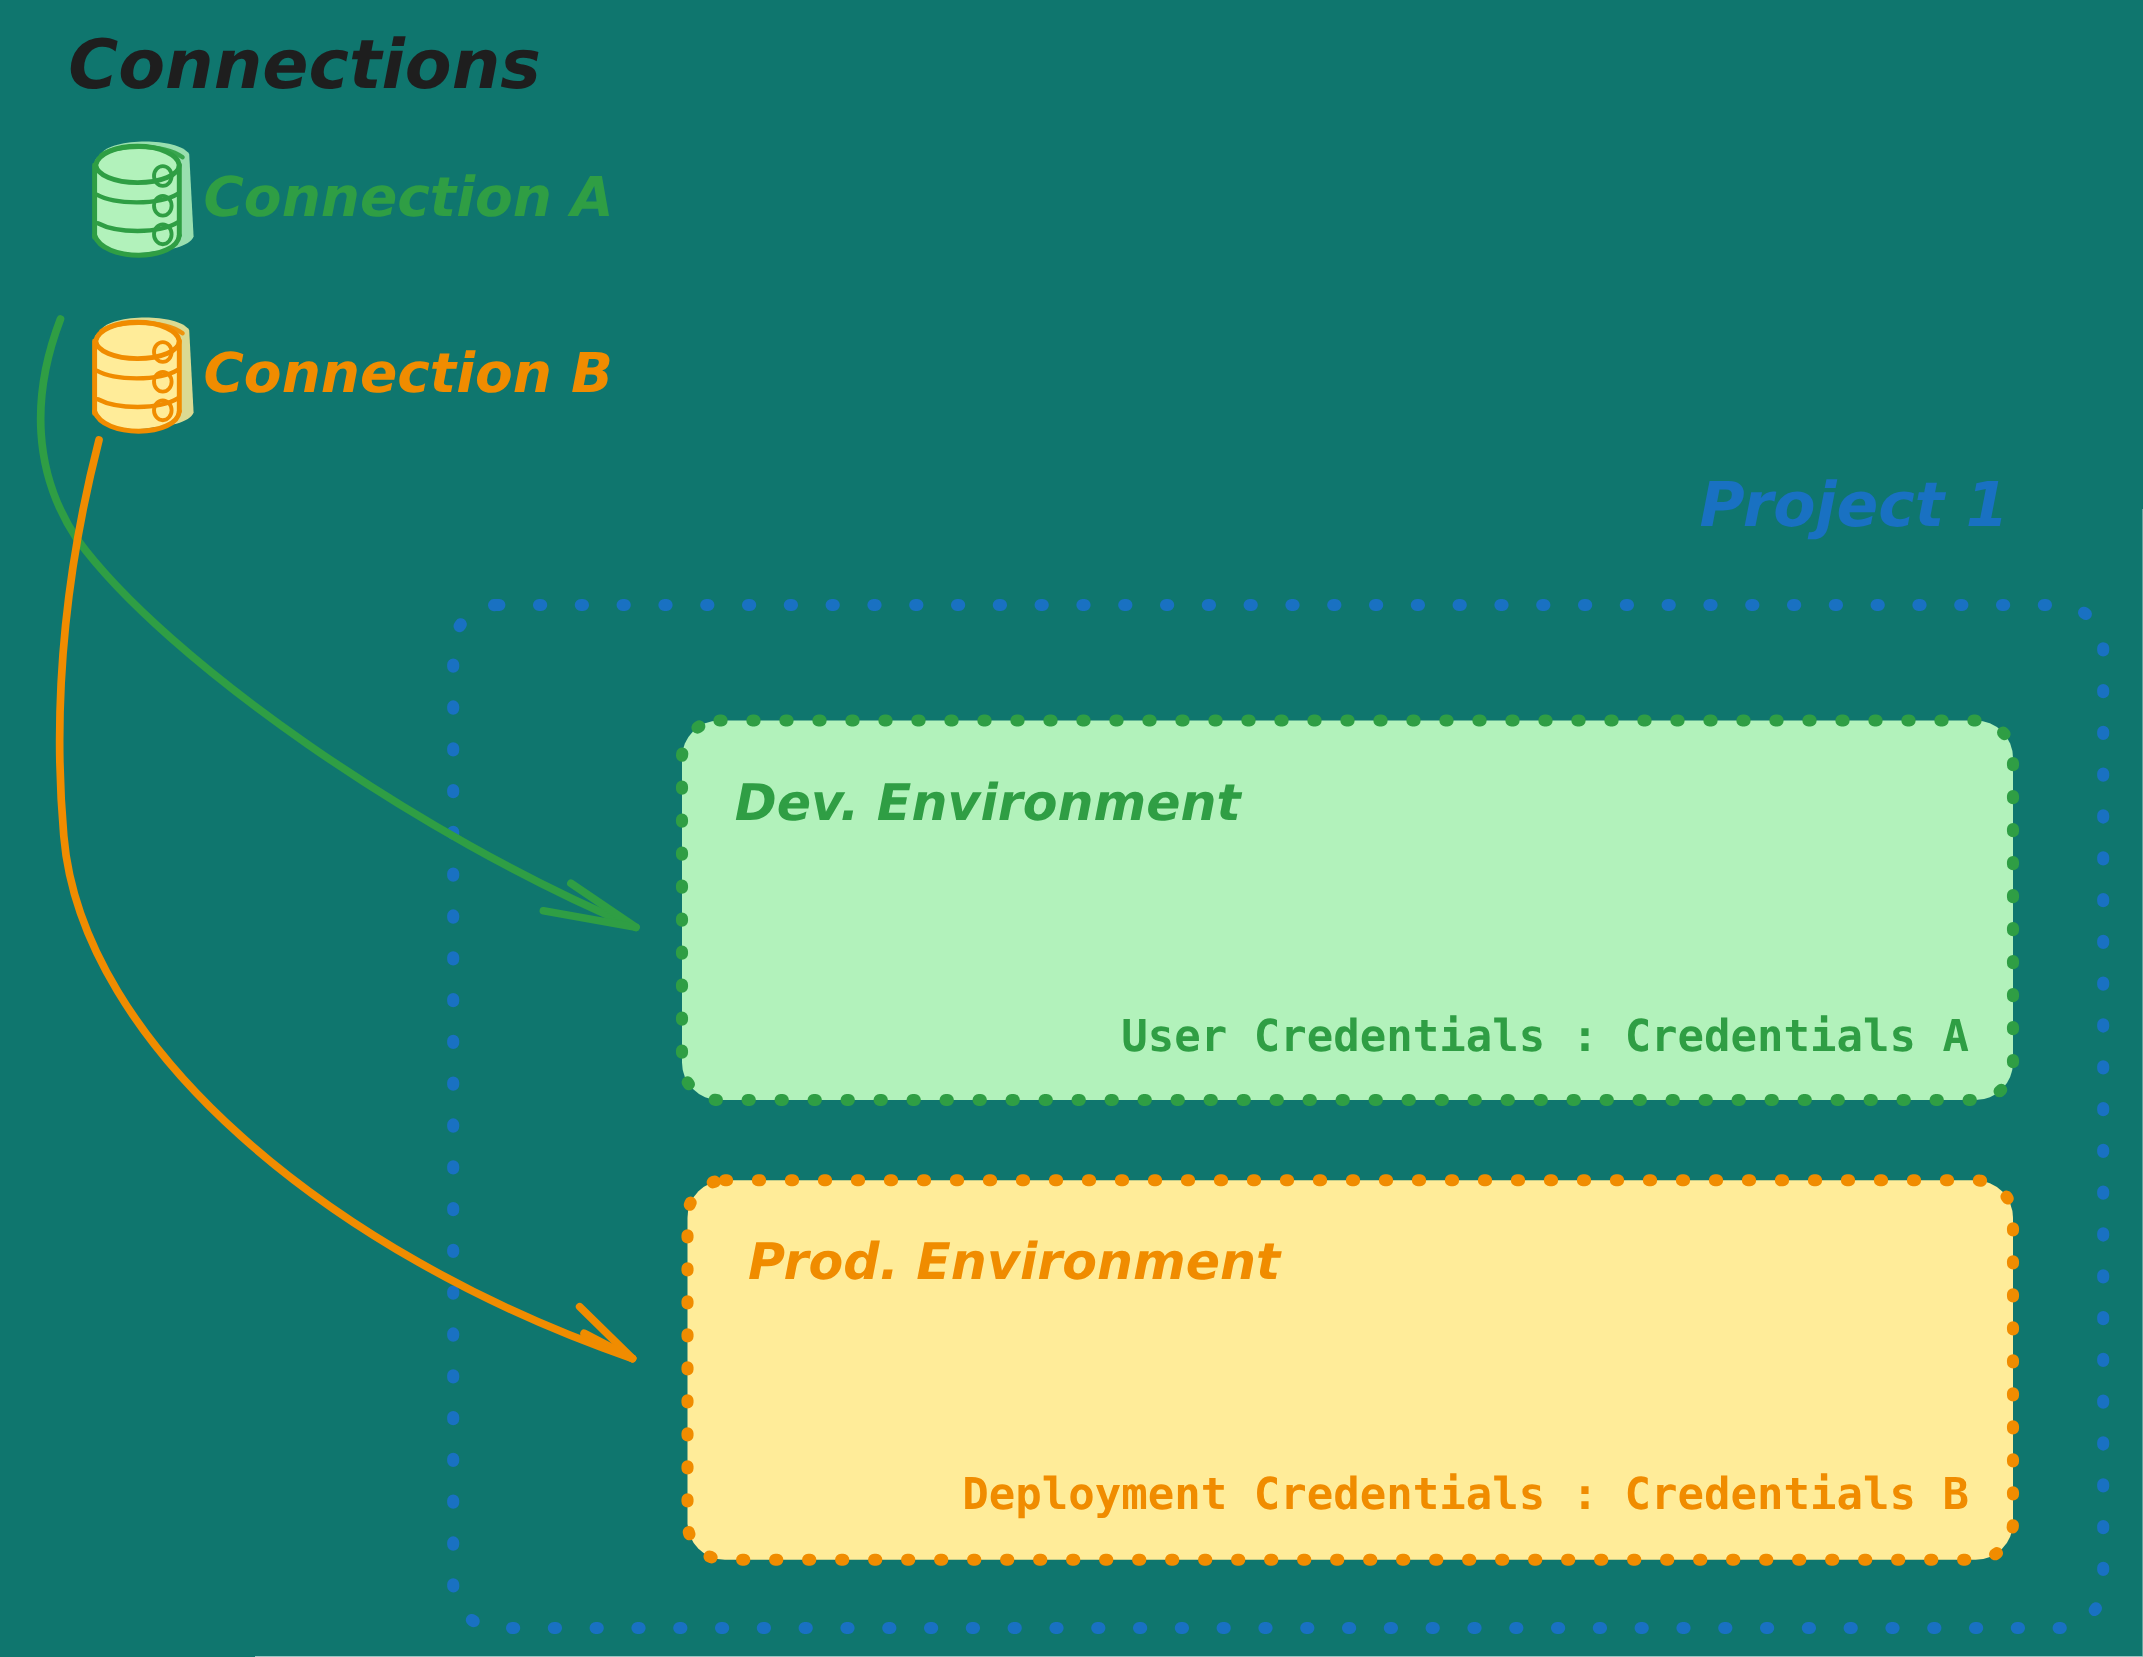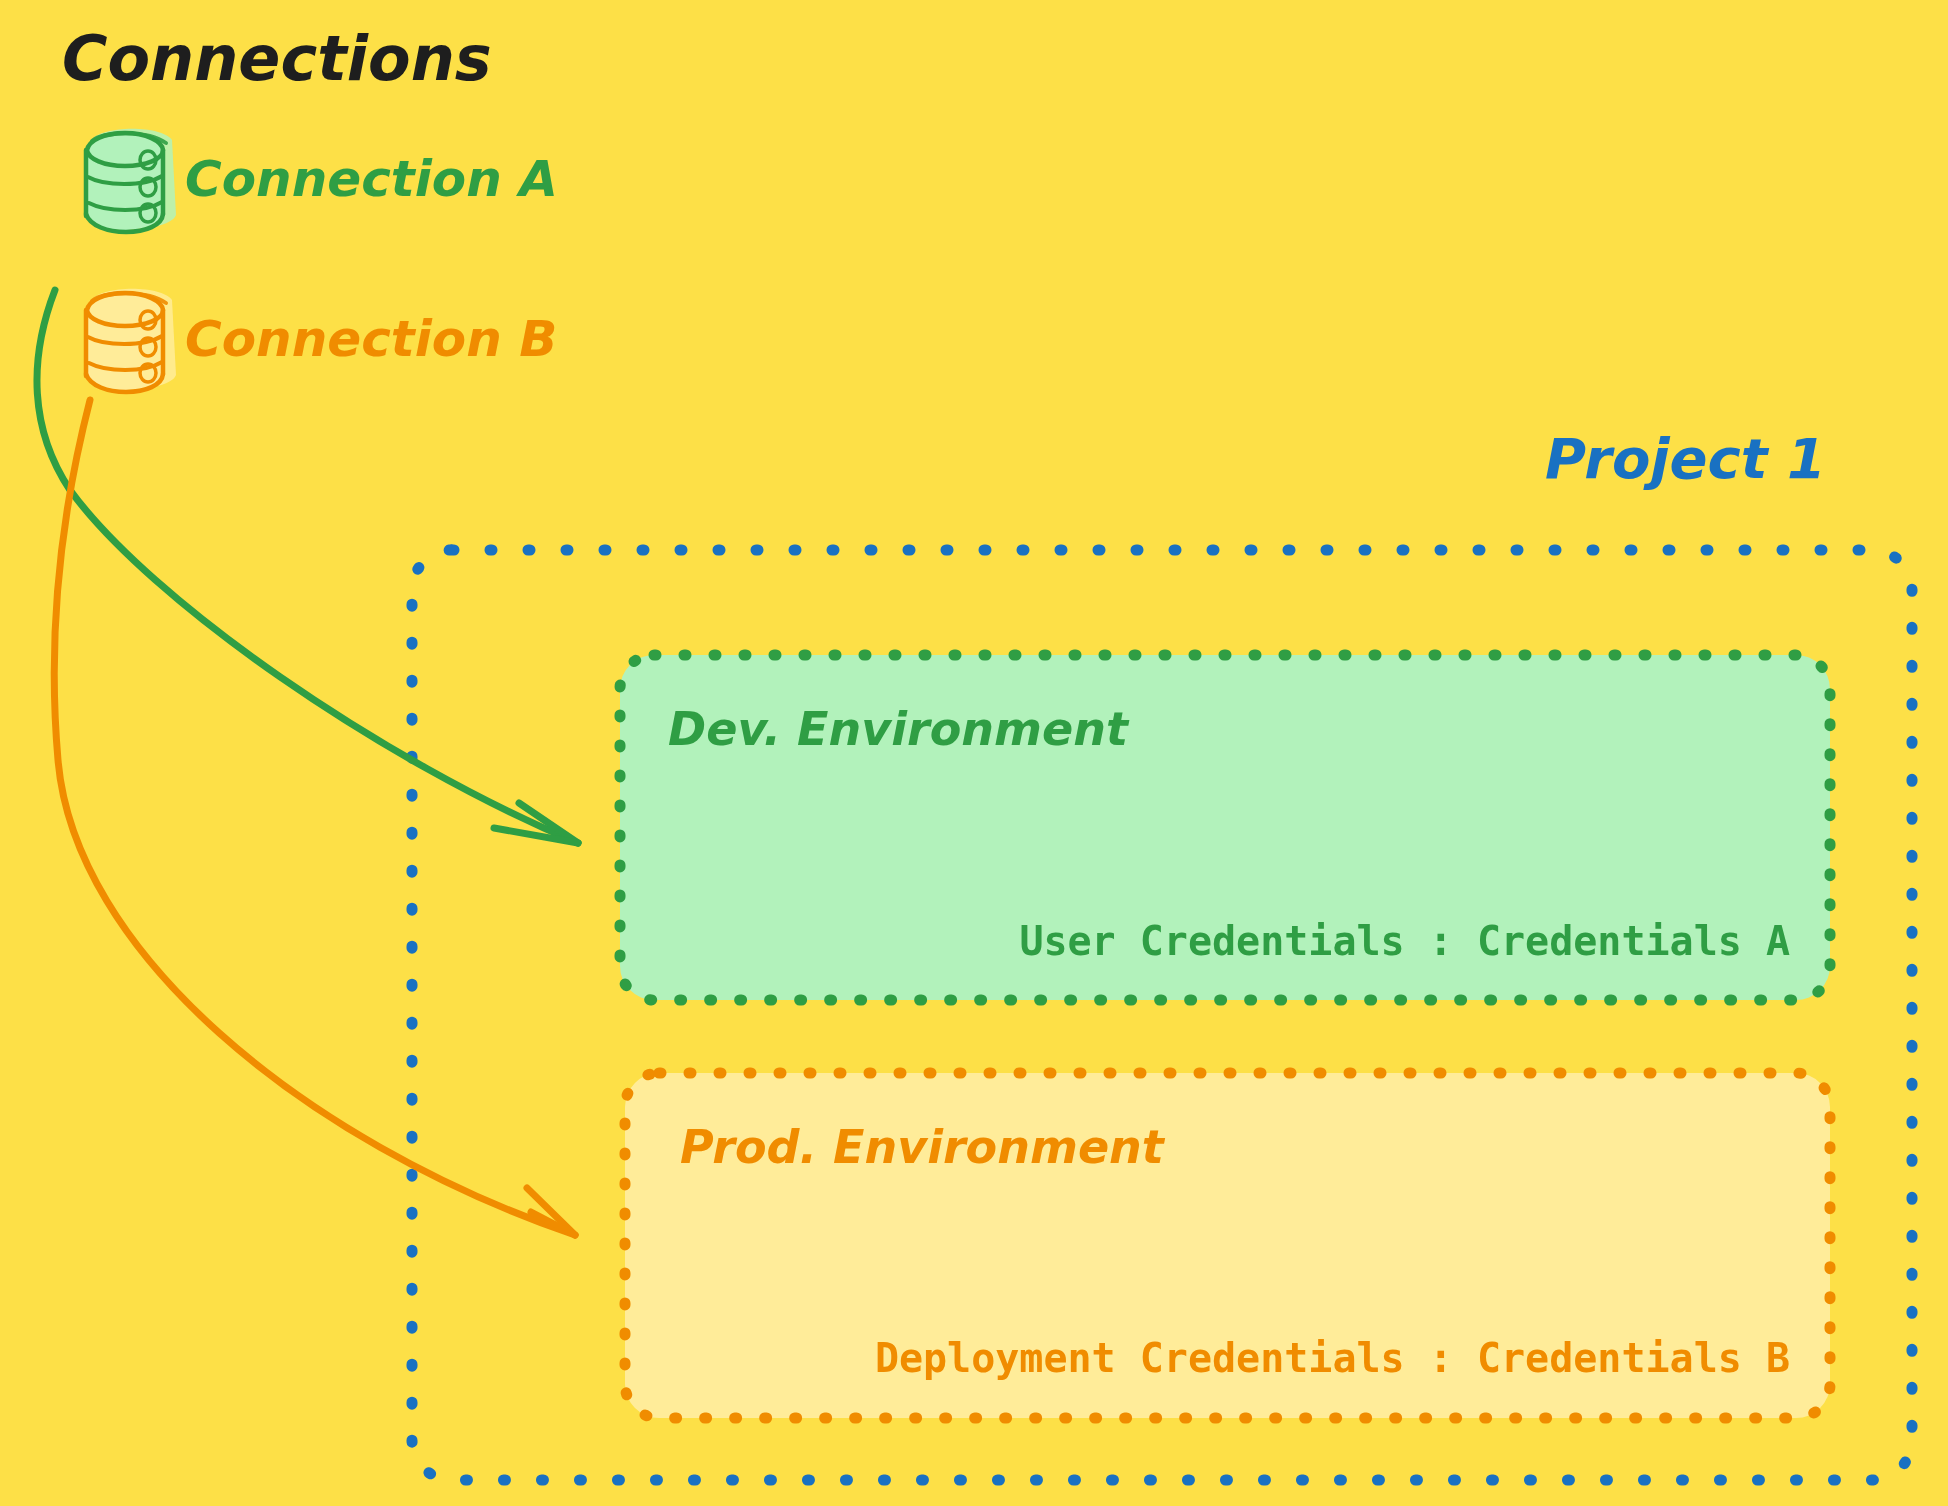--- a/index.html
+++ b/index.html
@@ -7,21 +7,21 @@
     padding: 0;
     background: #ffffff;
   }
   body {
     font-family: "Liberation Sans", sans-serif;
   }
   #canvas {
     position: relative;
     width: 1948px;
     height: 1506px;
-    background: #fde047;
+    background: #0f766e;
     overflow: hidden;
   }
   #diagram-svg {
     position: absolute;
     top: 0;
     left: 0;
     width: 1948px;
     height: 1506px;
   }
   .hand-text {

